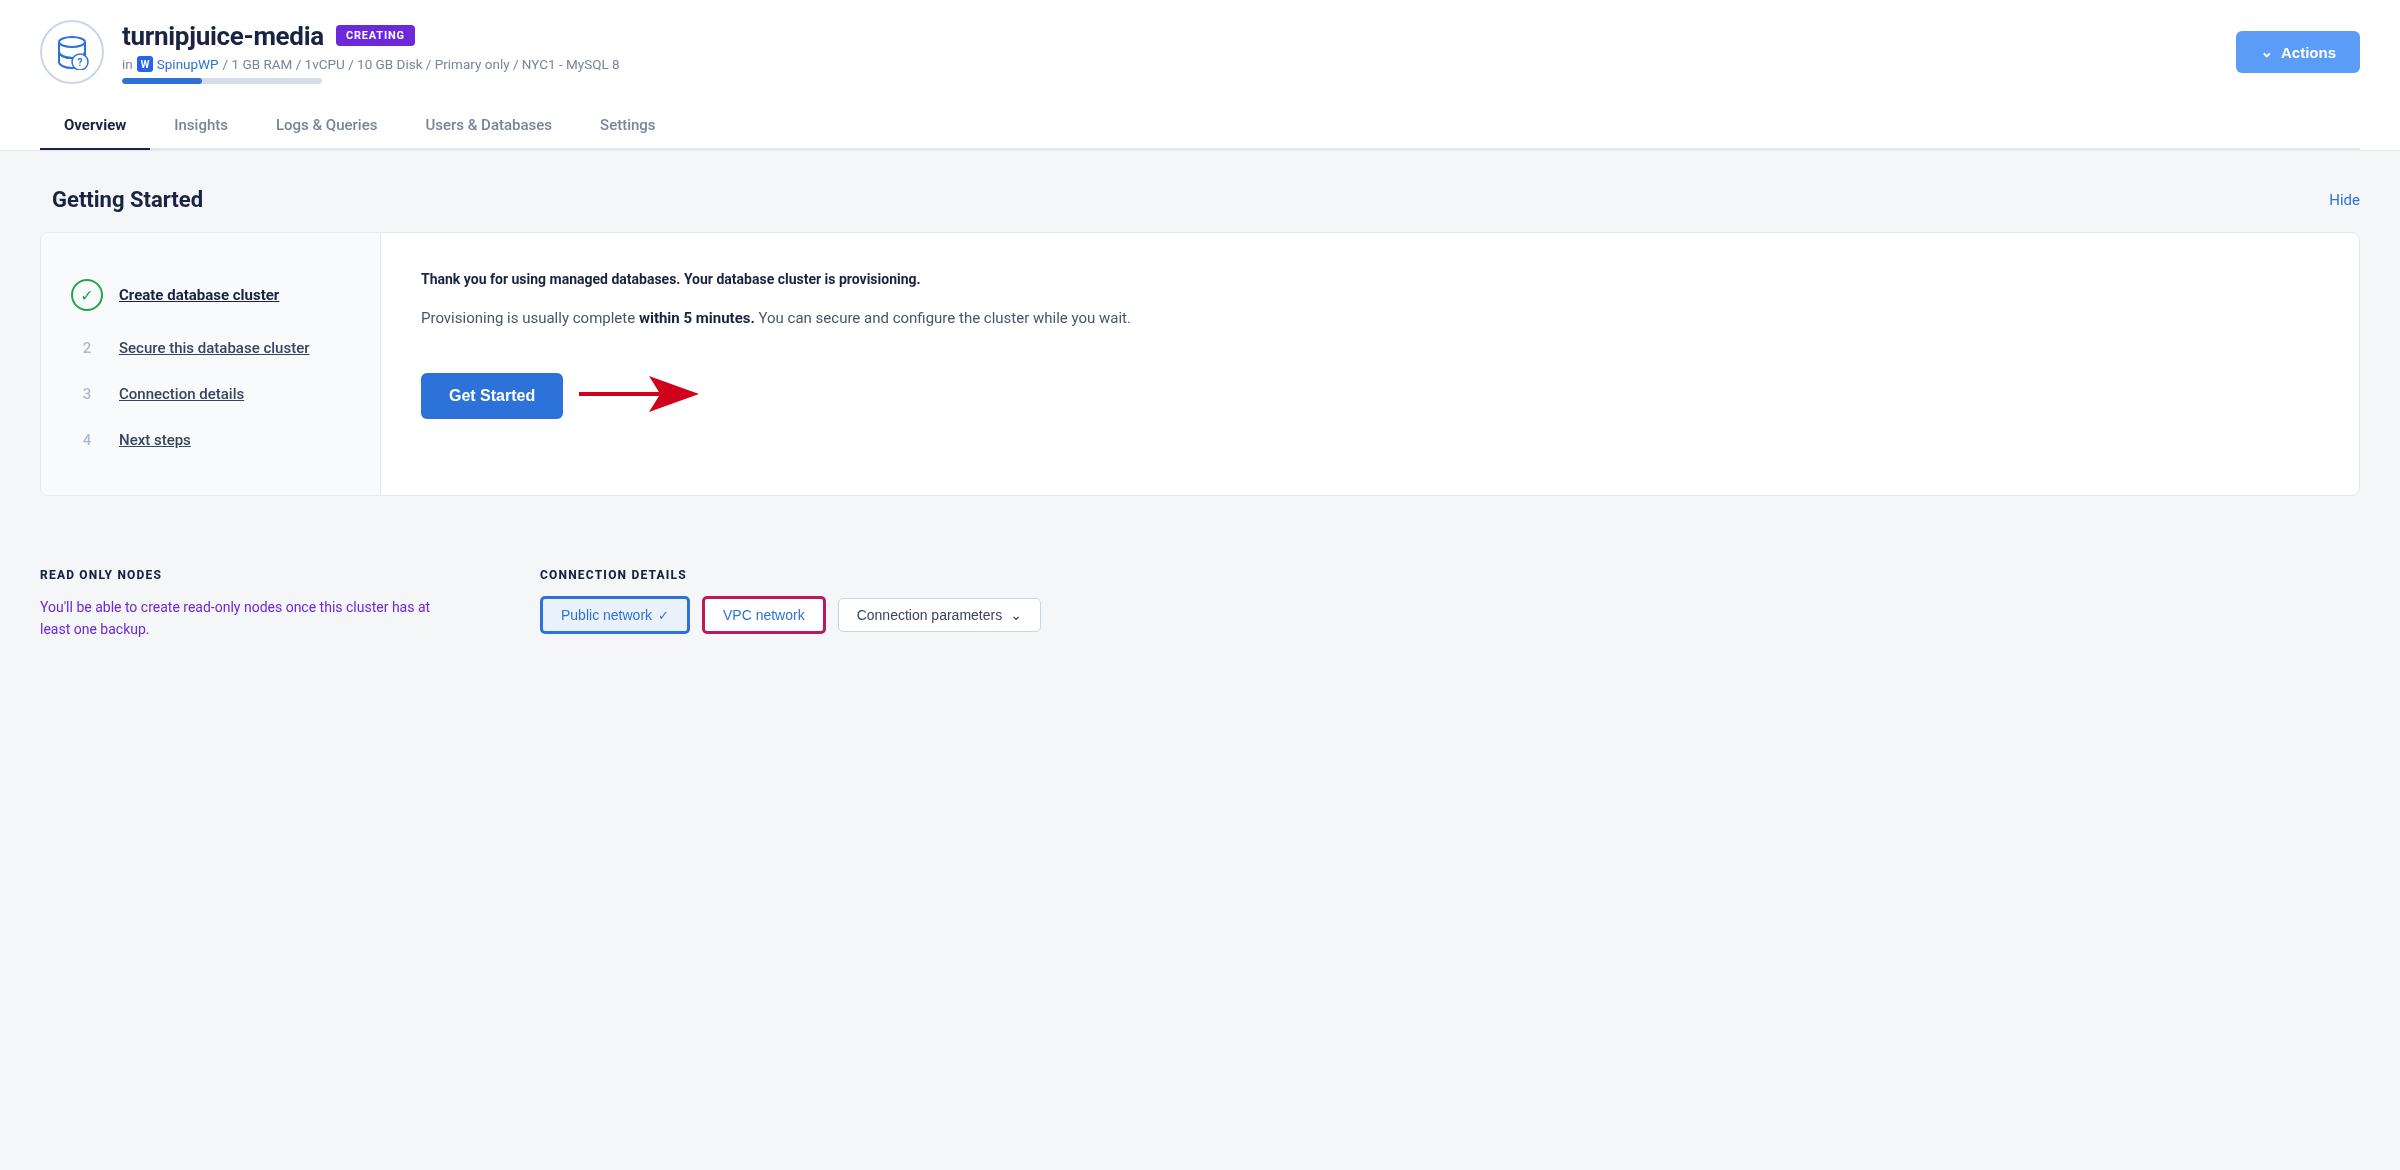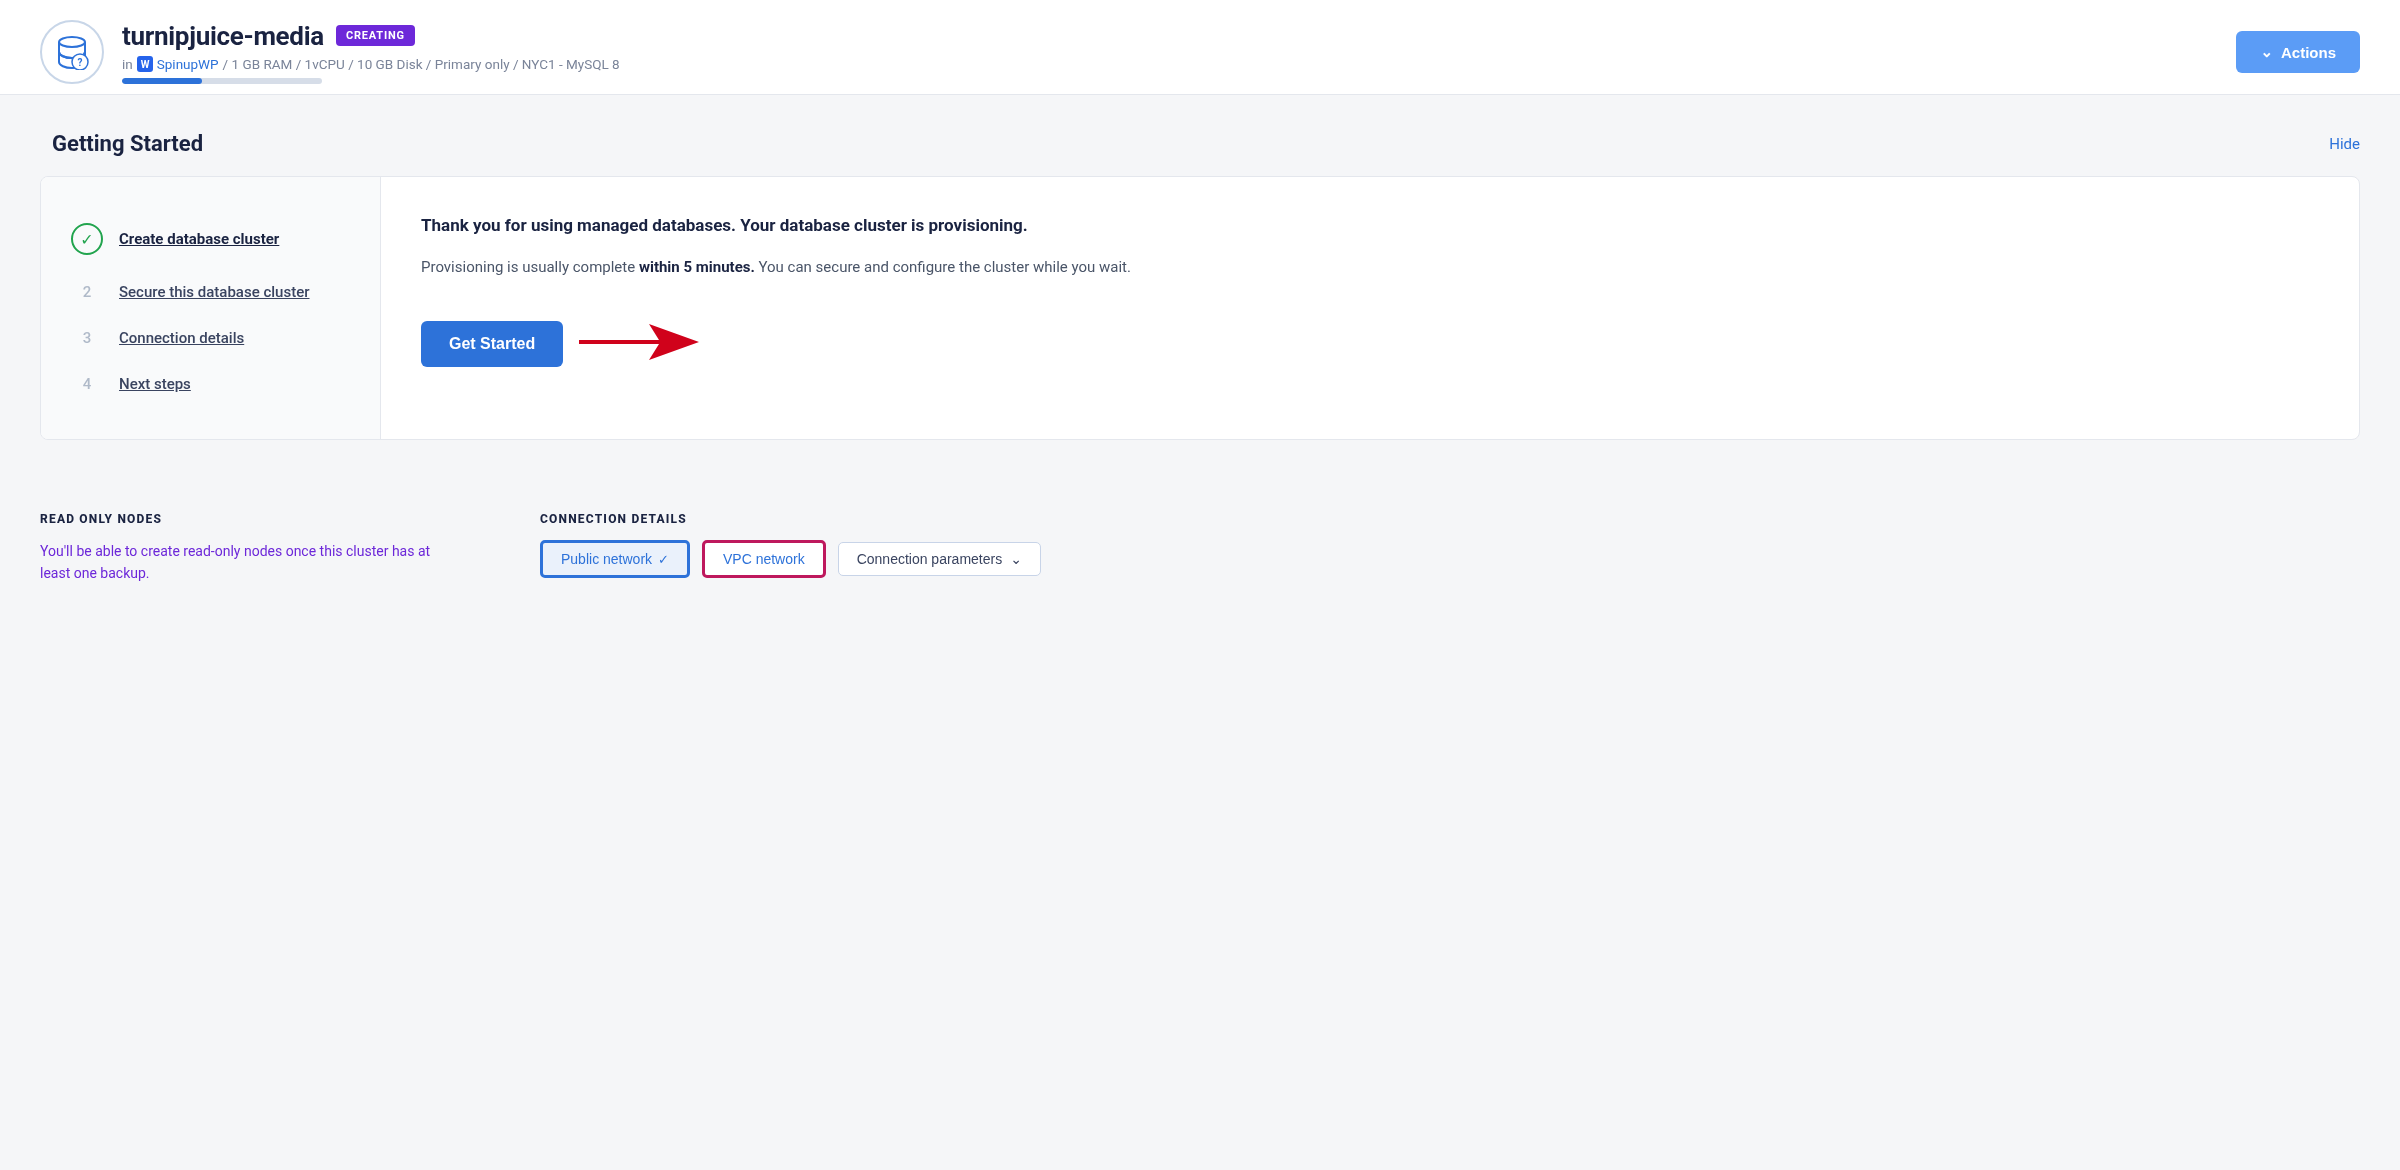--- a/index.html
+++ b/index.html
@@ -197,21 +197,21 @@
     }
     .step-item.active .step-label {
       font-weight: 700;
       color: #1a2341;
     }
     .content-panel {
       flex: 1;
       padding: 36px 40px;
     }
     .content-heading {
-      font-size: 17px;
+      font-size: 14px;
       font-weight: 700;
       color: #1a2341;
       margin-bottom: 16px;
       line-height: 1.5;
     }
     .content-body {
       font-size: 15px;
       color: #4a5568;
       line-height: 1.7;
       margin-bottom: 36px;
@@ -341,20 +341,27 @@
             <div class="progress-fill"></div>
           </div>
         </div>
       </div>
     </div>
     <button class="actions-btn">
       <span>⌄</span>
       <span>Actions</span>
     </button>
   </div>
+  <nav class="tabs-row">
+    <a class="tab active">Overview</a>
+    <a class="tab">Insights</a>
+    <a class="tab">Logs &amp; Queries</a>
+    <a class="tab">Users &amp; Databases</a>
+    <a class="tab">Settings</a>
+  </nav>
 </div>
 
 <div class="main-content">
   <div class="getting-started-header">
     <h2 class="section-title">Getting Started</h2>
     <a class="hide-link">Hide</a>
   </div>
   <div class="getting-started-card">
     <div class="steps-panel">
       <div class="step-item active">

